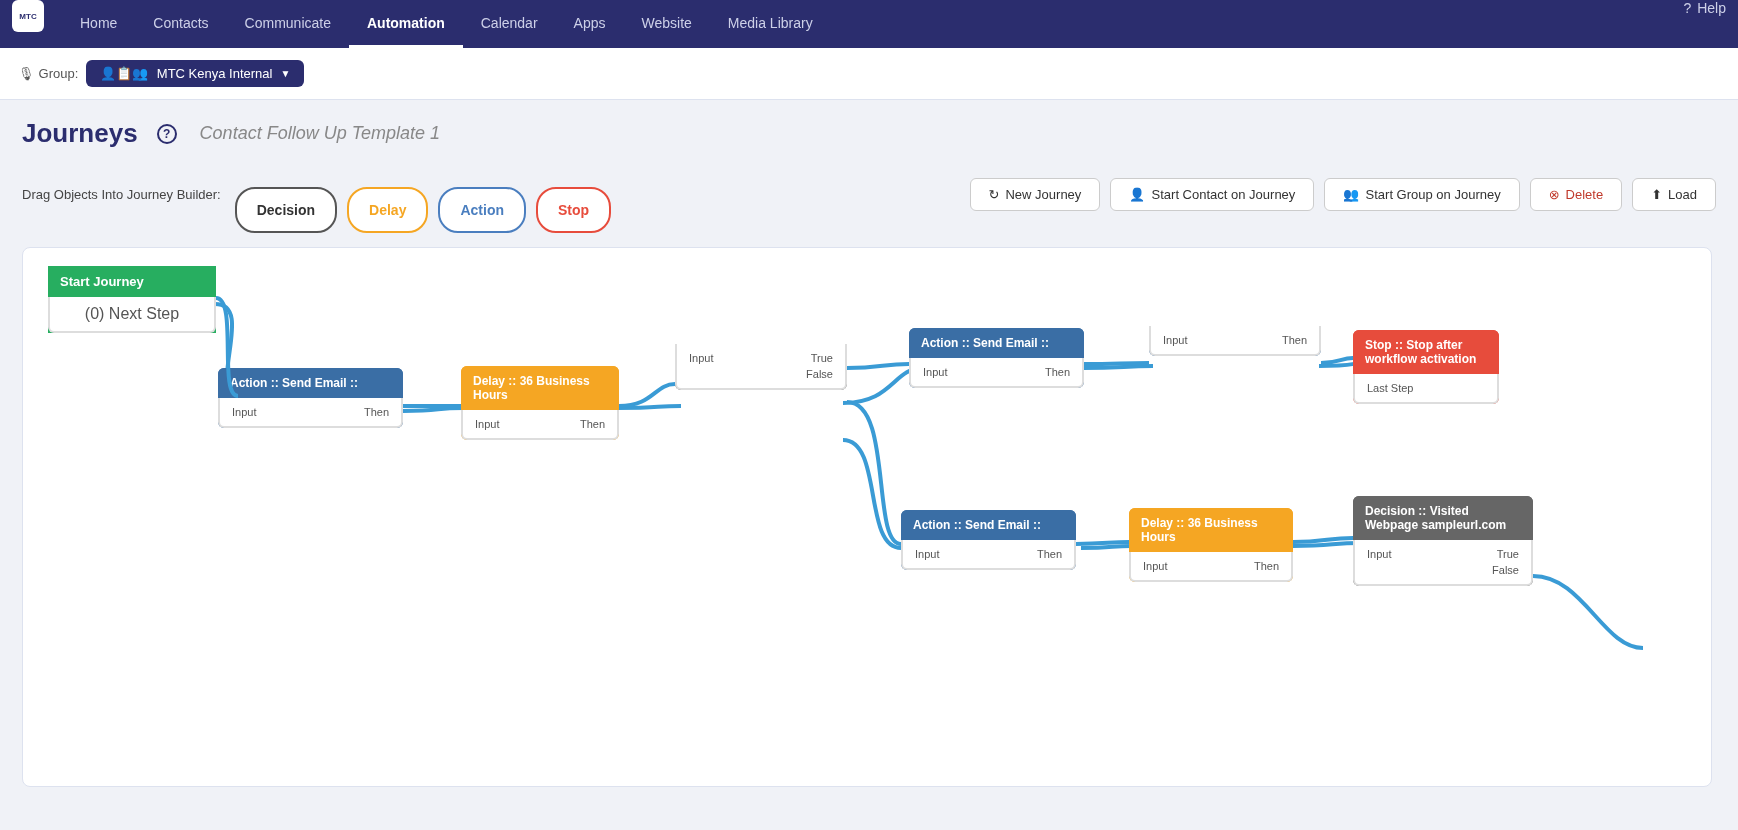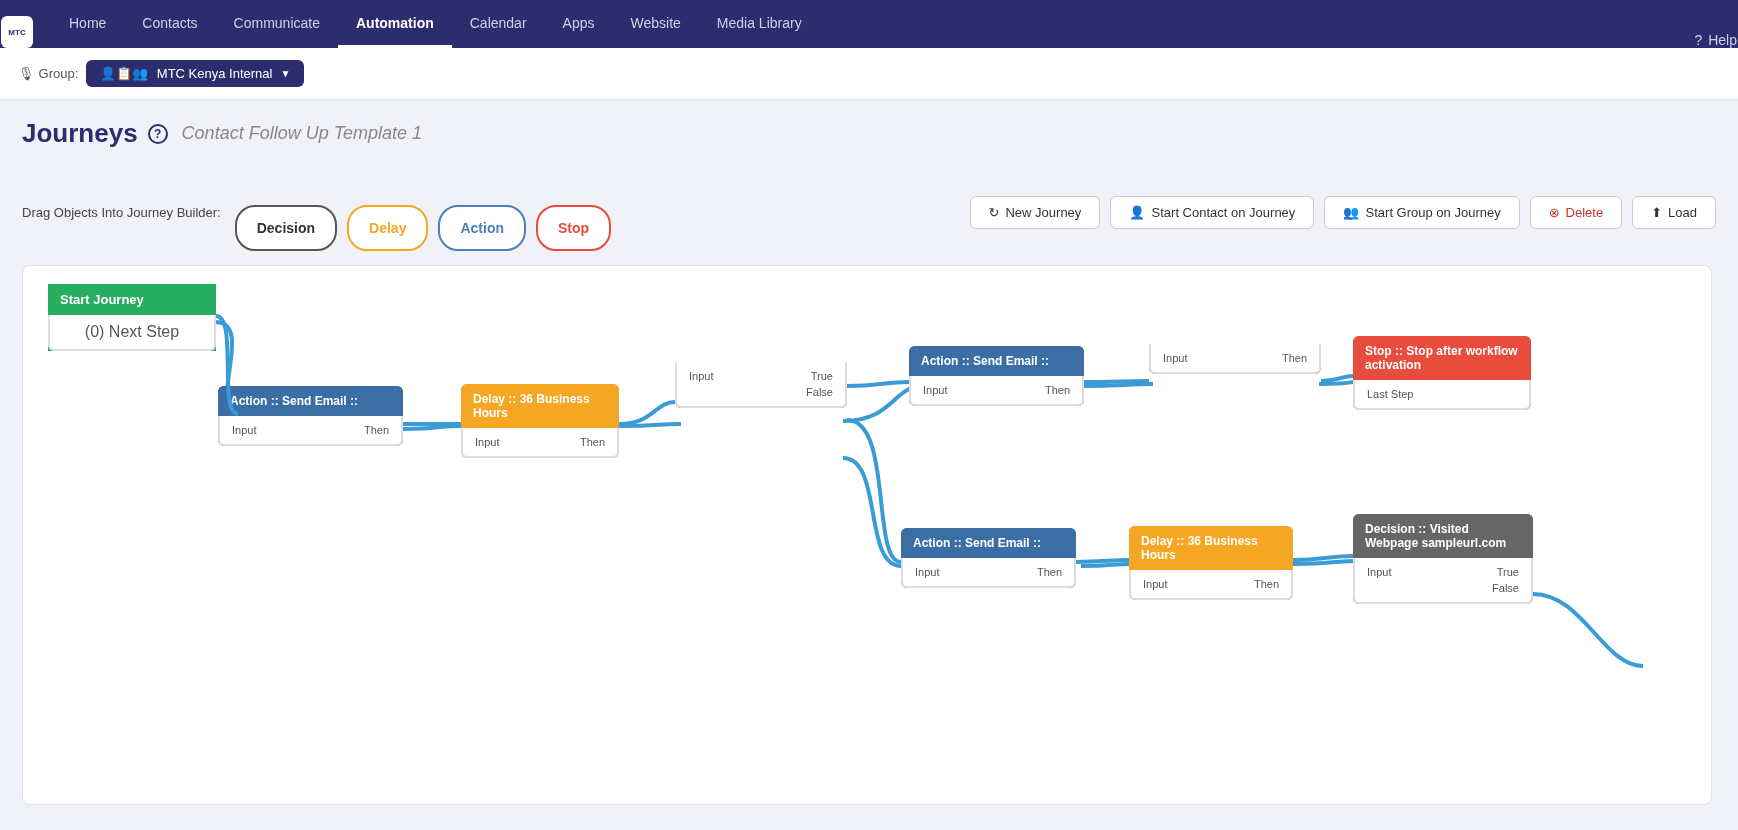--- a/index.html
+++ b/index.html
@@ -2,23 +2,23 @@
 <html><head>
   <meta charset="utf-8">
   <style>
     * { box-sizing: border-box; margin: 0; padding: 0; }
     body { font-family: 'Segoe UI', Arial, sans-serif; background: #f0f2f7; min-width: 1738px; min-height: 830px; overflow: hidden; }
 
     
     .top-nav {
       background: #2b2d6e;
       display: flex;
-      align-items: flex-end;
+      align-items: flex-start;
       height: 48px;
-      padding: 0 1px;
+      padding: 0 12px;
       position: relative;
     }
     .nav-logo {
       width: 32px; height: 32px;
       background: #fff;
       border-radius: 6px;
       display: flex; align-items: center; justify-content: center;
       margin-right: 18px;
       font-size: 10px; color: #2b2d6e; font-weight: bold;
     }
@@ -56,21 +56,21 @@
       border-radius: 6px;
       padding: 6px 14px;
       font-size: 13px;
       display: flex; align-items: center; gap: 8px;
       cursor: pointer;
     }
     .group-selector .chevron { font-size: 10px; }
 
     
     .page-content { padding: 18px 22px; }
-    .page-title-row { display: flex; align-items: center; gap: 10px; margin-bottom: 24px; }
+    .page-title-row { display: flex; align-items: center; gap: 19px; margin-bottom: 6px; }
     .page-title { font-size: 26px; font-weight: 700; color: #2b2d6e; }
     .page-subtitle { font-size: 18px; color: #888; font-style: italic; margin-left: 4px; }
     .help-icon { width: 20px; height: 20px; border-radius: 50%; border: 2px solid #2b2d6e; display: flex; align-items: center; justify-content: center; font-size: 12px; color: #2b2d6e; font-weight: bold; cursor: pointer; }
 
     
     .toolbar-row {
       display: flex; align-items: center; justify-content: space-between;
       margin-bottom: 14px;
     }
     .drag-objects { display: flex; align-items: center; gap: 10px; }
@@ -408,21 +408,21 @@
       </div>
     </div>
 
     <div class="node node-action" style="left:1126px; top:78px; width:172px;">
       <div class="node-ports">
         <span>Input</span>
         <span>Then</span>
       </div>
     </div>
 
-    <div class="node node-stop" style="left:1330px; top:70px; width:178px;">
+    <div class="node node-stop" style="left:1330px; top:82px; width:146px;">
       <div class="node-header">Stop :: Stop after workflow activation</div>
       <div class="node-body">Last Step</div>
     </div>
 
     <div class="node node-action" style="left:878px; top:262px; width:175px;">
       <div class="node-header">Action :: Send Email ::</div>
       <div class="node-ports">
         <span>Input</span>
         <span>Then</span>
       </div>

